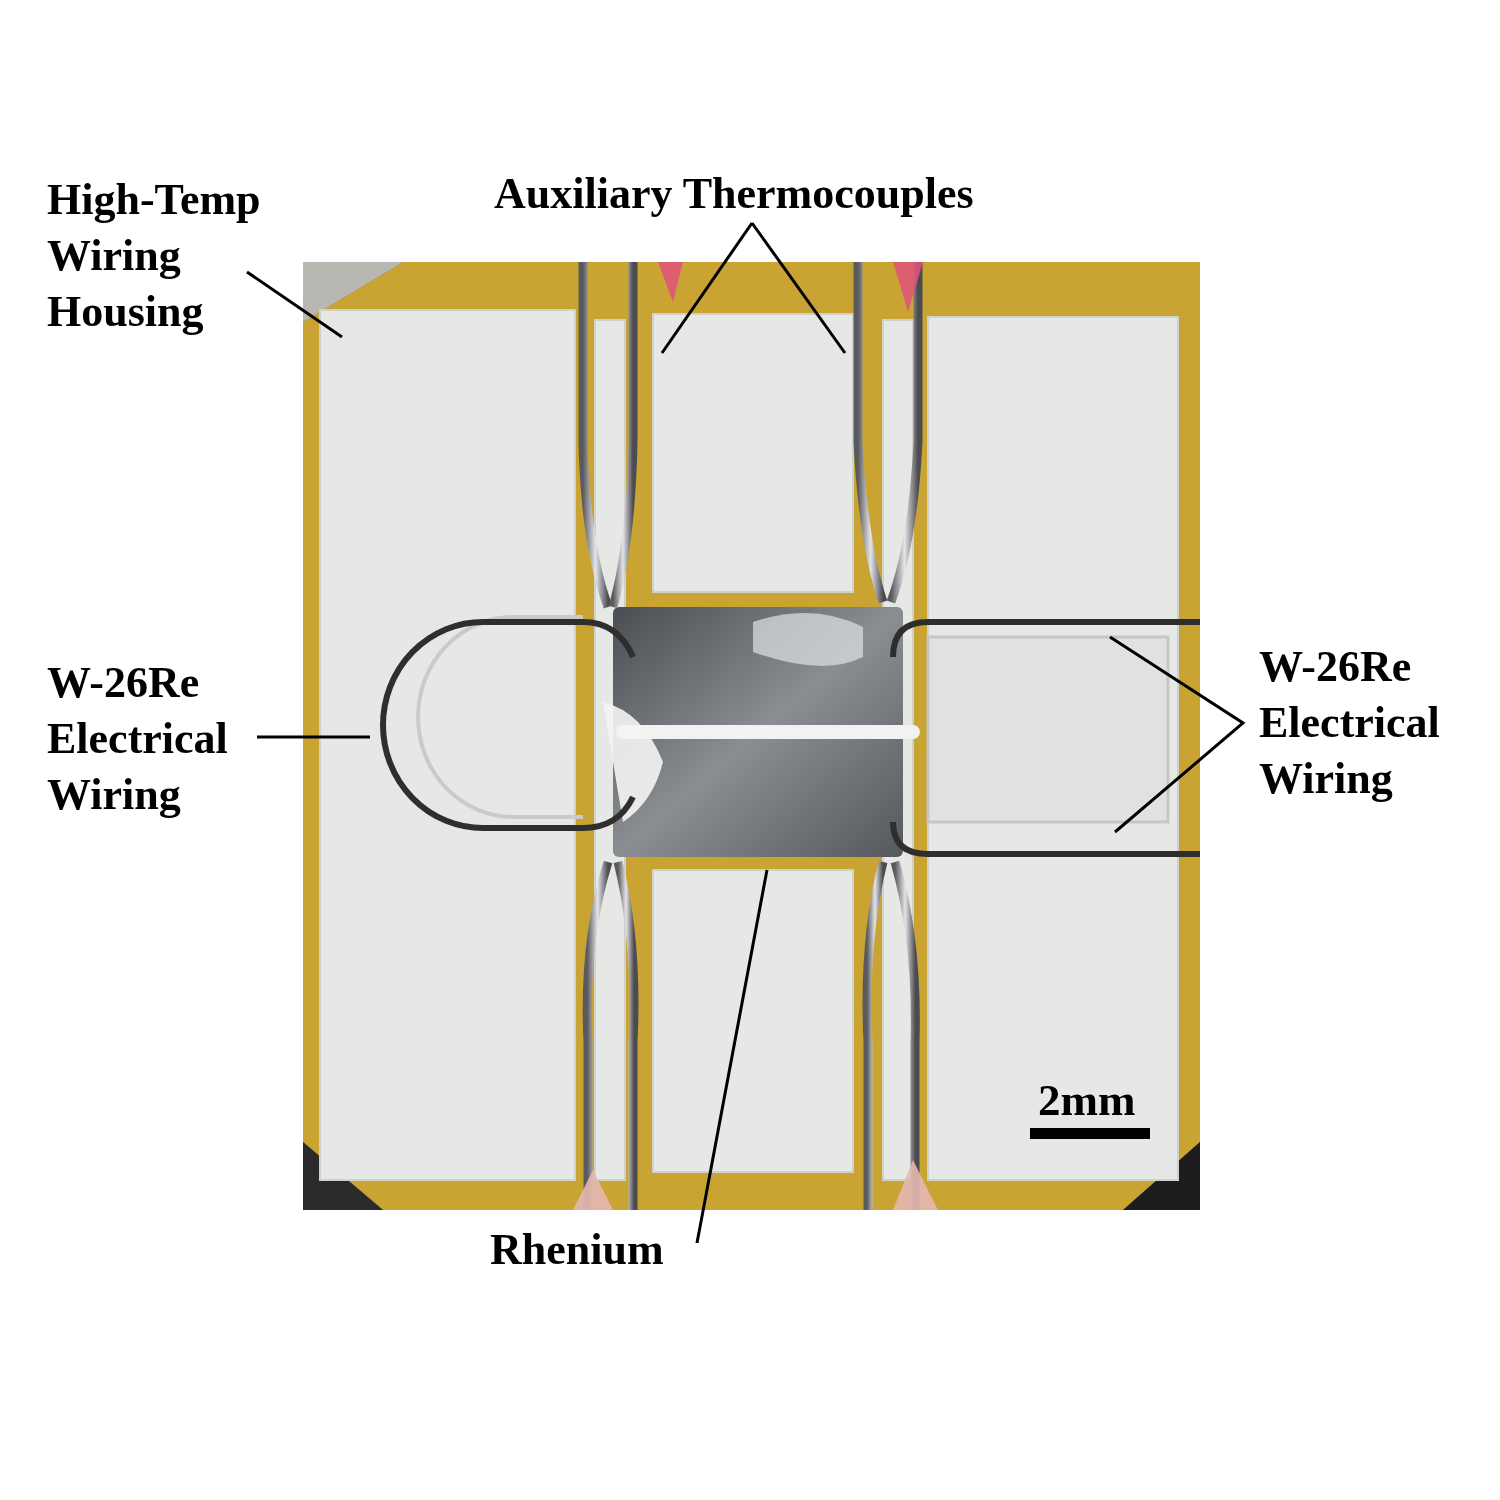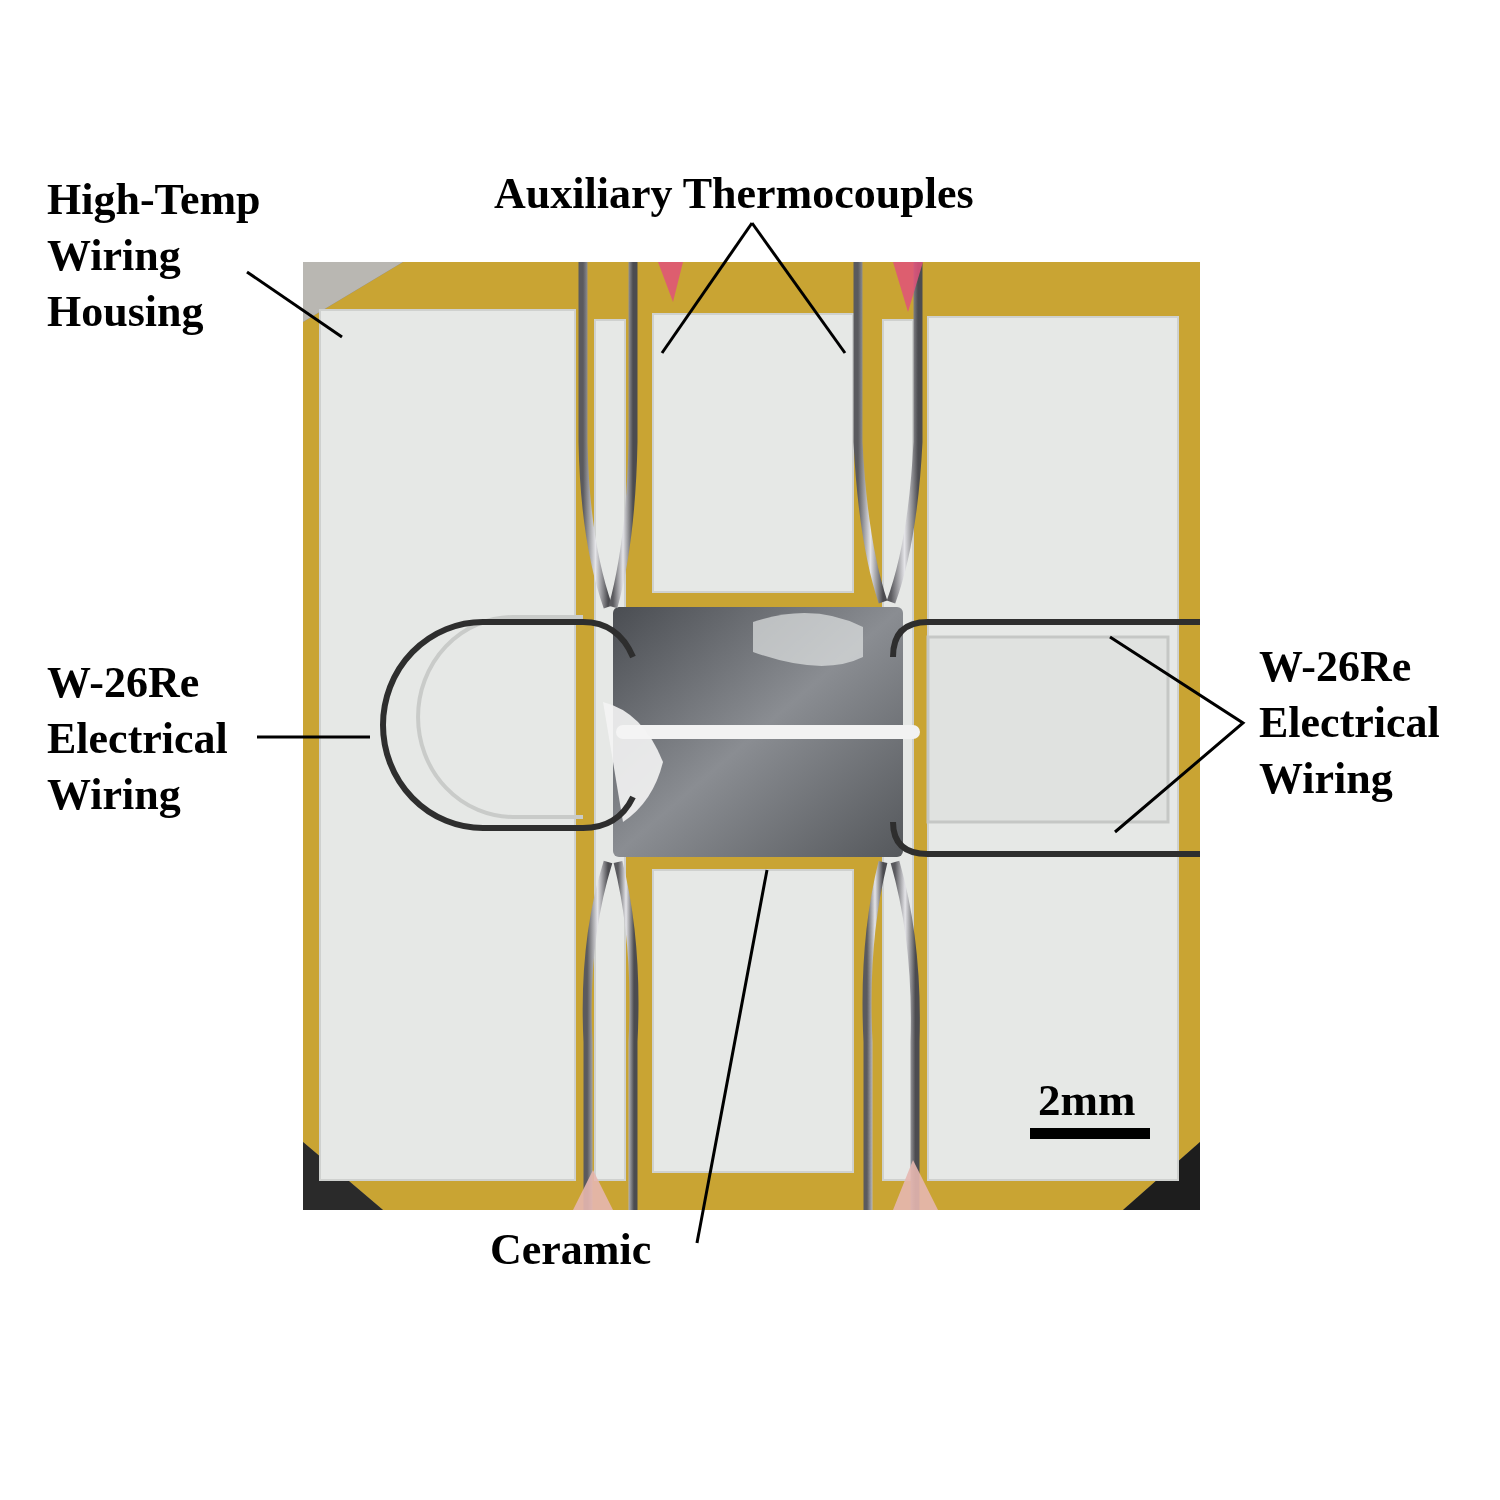--- a/index.html
+++ b/index.html
@@ -124,17 +124,17 @@
   <span>Wiring</span>
 </div>
 
 <div class="label" style="left:1259px; top:639px;">
   <span>W-26Re</span>
   <span>Electrical</span>
   <span>Wiring</span>
 </div>
 
 <div class="label" style="left:490px; top:1222px;">
-  <span>Ceramic</span>
+  <span>Rhenium</span>
 </div>
 
 <div class="scale-label">2mm</div>
 <div class="scale-bar"></div>
 
 </body></html>

